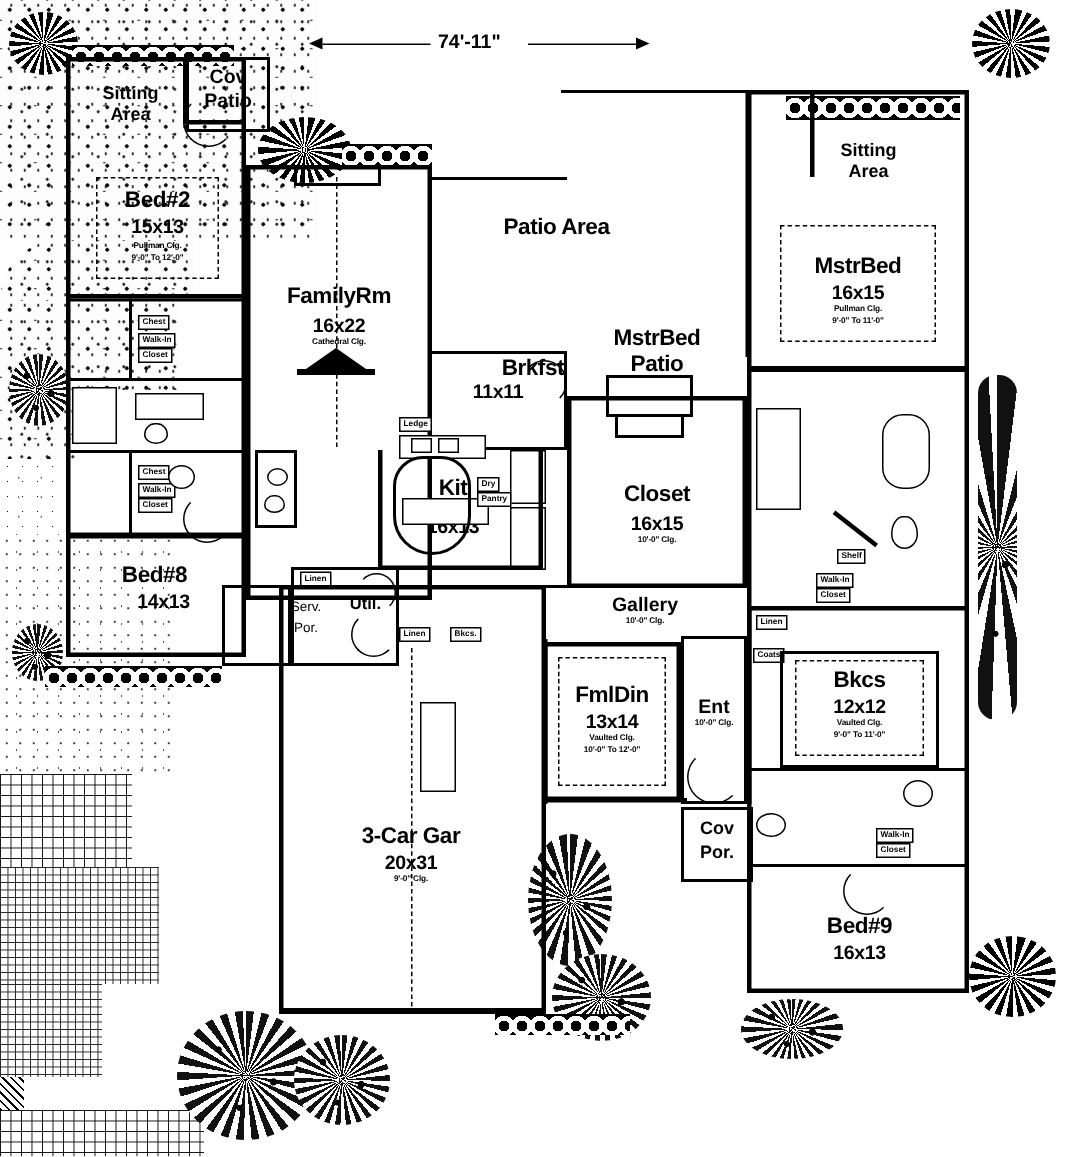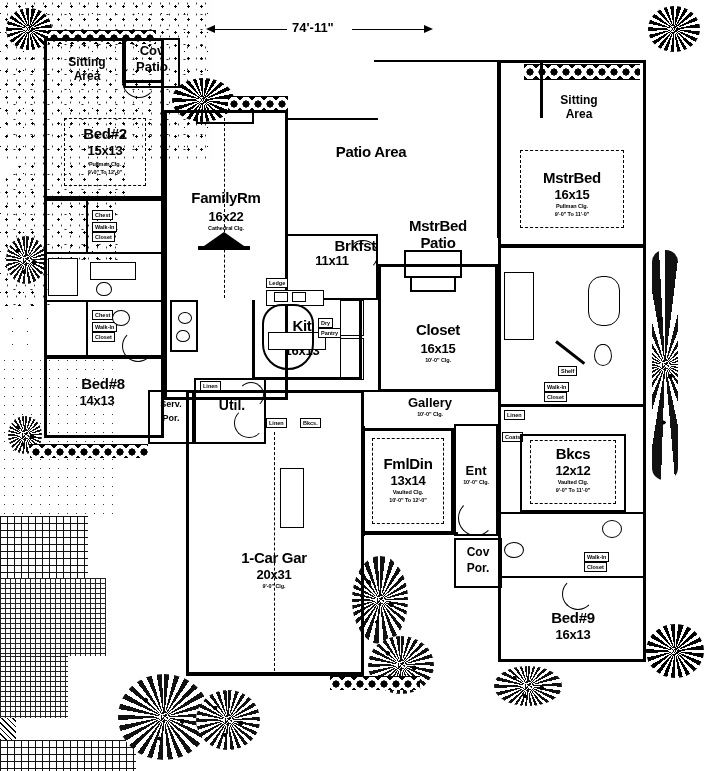--- a/index.html
+++ b/index.html
@@ -55,21 +55,21 @@
   .wall-d2{position:absolute;border:2px solid #000;background:transparent;box-sizing:border-box;}
   .room-dash{position:absolute;border:1px dashed #000;box-sizing:border-box;}
   .vdash{position:absolute;border-left:1px dashed #000;}
   
   .lbl{position:absolute;text-align:center;color:#000;line-height:1.05;white-space:nowrap;
        font-family:"Liberation Sans",sans-serif;font-weight:bold;}
   .nm{font-size:15px;letter-spacing:-0.3px;}
   .nm-sm{font-size:12px;}
   .dim{font-size:13px;font-weight:bold;letter-spacing:-0.2px;}
   .clg{font-size:5.5px;font-weight:bold;letter-spacing:-0.1px;}
-  .tiny7{font-size:6.5px;font-weight:bold;}
+  .tiny7{font-size:6.5px;font-weight:normal;padding-left:33px;}
   .boxlbl{position:absolute;border:1px solid #000;background:#fff;font-size:5.5px;
           font-weight:bold;text-align:center;line-height:1.1;padding:1px 2px;color:#000;
           font-family:"Liberation Sans",sans-serif;white-space:nowrap;}
   
   .dimline{position:absolute;height:1px;background:#000;}
   .arw{position:absolute;width:0;height:0;}
   .arw-l{border-top:4px solid transparent;border-bottom:4px solid transparent;border-right:9px solid #000;}
   .arw-r{border-top:4px solid transparent;border-bottom:4px solid transparent;border-left:9px solid #000;}
   .dimtxt{position:absolute;font-size:13px;font-weight:bold;color:#000;font-family:"Liberation Sans",sans-serif;}
   
@@ -159,21 +159,21 @@
   <div class="lbl nm-sm" style="left:128px;top:44px;width:48px;font-size:13px;">Cov</div>
   <div class="lbl nm-sm" style="left:128px;top:60px;width:48px;font-size:13px;">Patio</div>
 
   <div class="room-dash" style="left:64px;top:118px;width:82px;height:68px;"></div>
   <div class="lbl nm" style="left:62px;top:126px;width:86px;">Bed#2</div>
   <div class="lbl dim" style="left:62px;top:144px;width:86px;">15x13</div>
   <div class="lbl clg" style="left:62px;top:162px;width:86px;">Pullman Clg.</div>
   <div class="lbl clg" style="left:62px;top:170px;width:86px;">9'-0" To 12'-0"</div>
 
   <div class="lbl nm" style="left:58px;top:376px;width:90px;">Bed#8</div>
-  <div class="lbl dim" style="left:52px;top:394px;width:90px;">14x13</div>
+  <div class="lbl dim" style="left:64px;top:394px;width:90px;">14x13</div>
 
   <div class="wall-d2" style="left:44px;top:199px;width:120px;height:158px;"></div>
   <div class="wall" style="left:86px;top:199px;width:2px;height:54px;"></div>
   <div class="wall" style="left:86px;top:300px;width:2px;height:57px;"></div>
   <div class="wall" style="left:44px;top:252px;width:120px;height:2px;"></div>
   <div class="wall" style="left:44px;top:300px;width:120px;height:2px;"></div>
   <div class="boxlbl" style="left:92px;top:210px;">Chest</div>
   <div class="boxlbl" style="left:92px;top:222px;">Walk-In</div>
   <div class="boxlbl" style="left:92px;top:232px;">Closet</div>
   <div class="boxlbl" style="left:92px;top:310px;">Chest</div>
@@ -221,21 +221,21 @@
   <div class="boxlbl" style="left:318px;top:318px;">Dry</div>
   <div class="boxlbl" style="left:318px;top:328px;">Pantry</div>
 
   <div class="wall" style="left:252px;top:300px;width:3px;height:80px;"></div>
   <div class="wall" style="left:252px;top:377px;width:110px;height:3px;"></div>
   <div class="wall" style="left:359px;top:300px;width:3px;height:80px;"></div>
   <div class="wall-d2" style="left:262px;top:304px;width:52px;height:66px;border-radius:20px 20px 26px 26px;"></div>
 
   <div class="tile-grid-sm" style="left:196px;top:380px;width:68px;height:62px;"></div>
   <div class="wall-d2" style="left:194px;top:378px;width:72px;height:66px;"></div>
-  <div class="lbl nm-sm" style="left:210px;top:398px;width:44px;font-size:14px;">Util.</div>
+  <div class="lbl nm-sm" style="left:210px;top:398px;width:44px;font-size:11px;text-align:right;">Util.</div>
   <div class="boxlbl" style="left:200px;top:381px;">Linen</div>
   <div class="boxlbl" style="left:266px;top:418px;">Linen</div>
   <div class="boxlbl" style="left:300px;top:418px;">Bkcs.</div>
   <div class="doorarc" style="left:234px;top:408px;width:28px;height:28px;"></div>
   <div class="doorarc2" style="left:238px;top:382px;width:24px;height:24px;"></div>
   <div class="fix fix-r" style="left:178px;top:312px;width:14px;height:12px;"></div>
   <div class="fix fix-p" style="left:176px;top:330px;width:14px;height:12px;"></div>
   <div class="wall-d2" style="left:170px;top:300px;width:28px;height:52px;"></div>
 
   <div class="wall-d" style="left:378px;top:264px;width:120px;height:128px;"></div>
@@ -262,21 +262,21 @@
   <div class="lbl nm-sm" style="left:456px;top:562px;width:44px;font-size:12px;">Por.</div>
 
   <div class="wall-d" style="left:362px;top:428px;width:92px;height:106px;"></div>
   <div class="room-dash" style="left:372px;top:438px;width:72px;height:86px;"></div>
   <div class="lbl nm" style="left:368px;top:456px;width:80px;">FmlDin</div>
   <div class="lbl dim" style="left:368px;top:474px;width:80px;">13x14</div>
   <div class="lbl clg" style="left:368px;top:490px;width:80px;">Vaulted Clg.</div>
   <div class="lbl clg" style="left:368px;top:498px;width:80px;">10'-0" To 12'-0"</div>
 
   <div class="wall-d" style="left:186px;top:390px;width:178px;height:286px;"></div>
-  <div class="lbl nm" style="left:208px;top:550px;width:132px;">1-Car Gar</div>
+  <div class="lbl nm" style="left:208px;top:550px;width:132px;">3-Car Gar</div>
   <div class="lbl dim" style="left:208px;top:568px;width:132px;">20x31</div>
   <div class="lbl clg" style="left:208px;top:584px;width:132px;">9'-0" Clg.</div>
   <div class="vdash" style="left:274px;top:432px;height:244px;"></div>
   <div class="counter" style="left:280px;top:468px;width:22px;height:58px;"></div>
   <div class="wall" style="left:186px;top:672px;width:178px;height:4px;"></div>
 
   <div class="wall-d" style="left:498px;top:60px;width:148px;height:602px;"></div>
 
   <div class="lbl nm-sm" style="left:548px;top:94px;width:62px;">Sitting</div>
   <div class="lbl nm-sm" style="left:548px;top:108px;width:62px;">Area</div>

